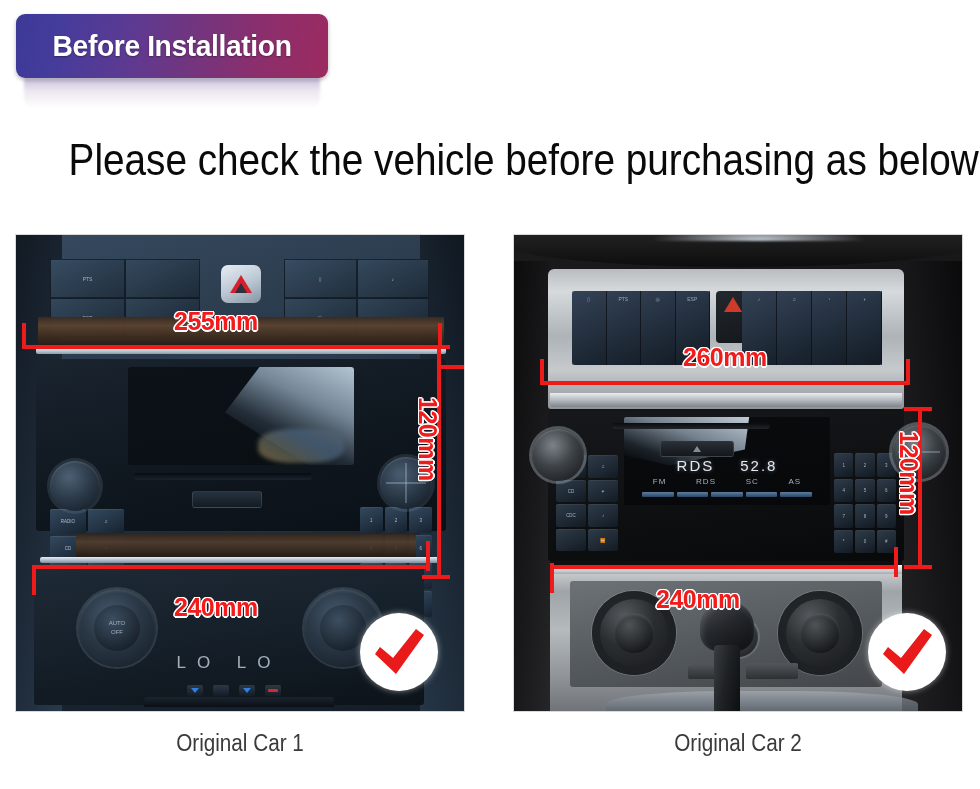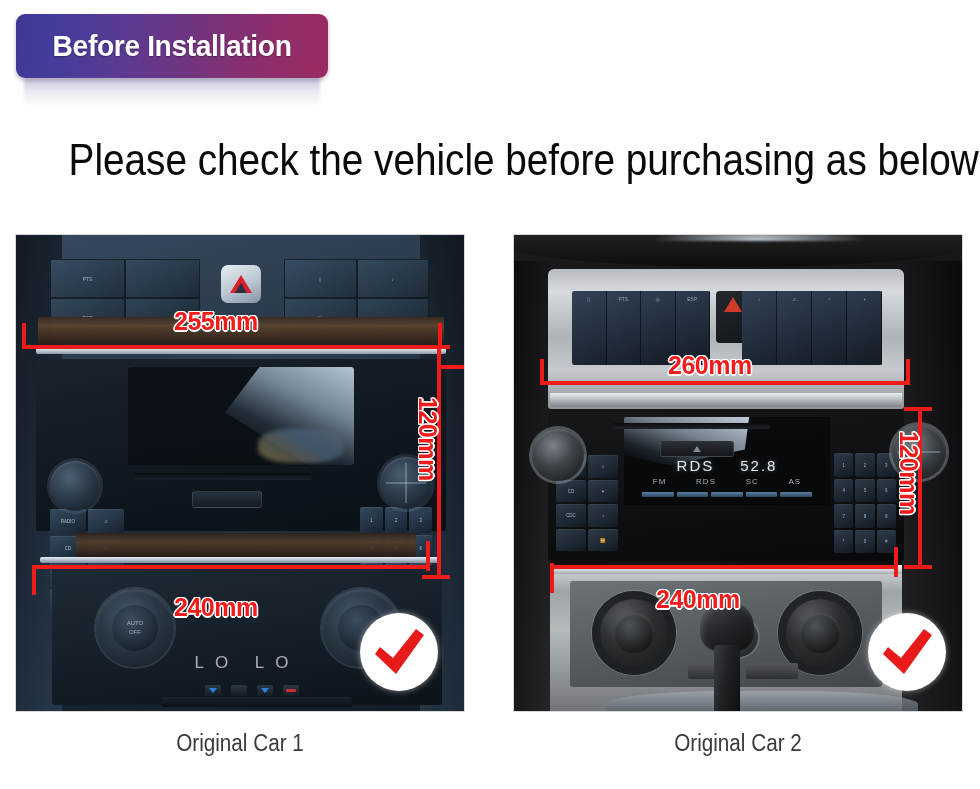--- a/index.html
+++ b/index.html
@@ -248,21 +248,21 @@
     box-shadow: 0 0 0 3px rgba(120,145,170,0.20), inset 0 1px 2px rgba(255,255,255,0.18);
   }
   .lc-dpad { position:absolute; inset:0; }
   .lc-dpad::before, .lc-dpad::after {
     content:""; position:absolute; background: rgba(190,212,235,0.30);
   }
   .lc-dpad::before { left: 48%; top: 12%; width: 4%; height: 76%; }
   .lc-dpad::after  { top: 48%; left: 12%; height: 4%; width: 76%; }
   
   .lc-climate {
-    position: absolute; left: 36px; top: 330px; width: 390px; height: 140px;
+    position: absolute; left: 18px; top: 330px; width: 390px; height: 140px;
     background: linear-gradient(172deg,#1e2a36 0%,#16202a 48%,#0c1319 100%);
     border-radius: 3px;
   }
   .lc-cknob {
     position: absolute; top: 24px; width: 78px; height: 78px; border-radius: 50%;
     background:
       radial-gradient(circle at 42% 34%, #46596c 0%, #2a3846 42%, #121a22 100%);
     box-shadow: 0 0 0 2px rgba(130,155,180,0.24), inset 0 2px 3px rgba(255,255,255,0.12);
     display:flex; align-items:center; justify-content:center;
   }
@@ -802,21 +802,21 @@
 
     <div class="rc-shift">
       <div class="rc-shift-knob"></div>
       <div class="rc-shift-stem"></div>
     </div>
 
     <div class="measure">
       <div class="m-line-h" style="left:26px; top:146px; width:370px;"></div>
       <div class="m-cap-v" style="left:26px; top:124px;"></div>
       <div class="m-cap-v" style="left:392px; top:124px;"></div>
-      <div class="m-label" style="left:154px; top:108px;margin-top:8px;">260mm</div>
+      <div class="m-label" style="left:169px; top:108px;">260mm</div>
     </div>
 
     <div class="measure">
       <div class="m-line-v" style="left:404px; top:174px; height:160px;"></div>
       <div class="m-cap-h" style="left:390px; top:172px;"></div>
       <div class="m-cap-h" style="left:390px; top:330px;"></div>
       <div class="m-label vert" style="left:409px; top:196px;">120mm</div>
     </div>
 
     <div class="measure">

